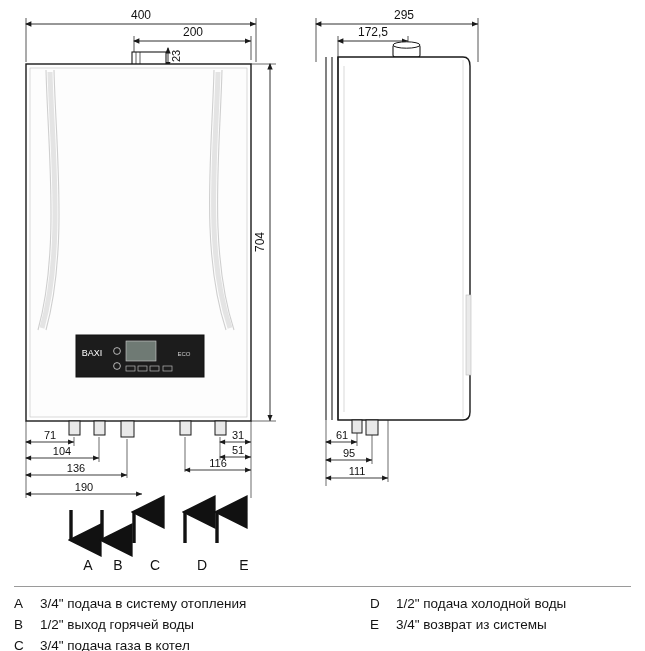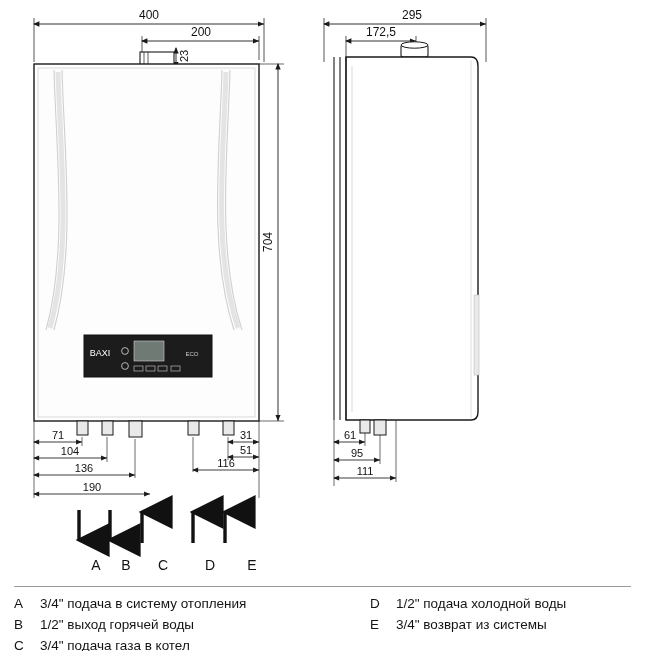--- a/index.html
+++ b/index.html
@@ -4,21 +4,21 @@
 <style>
   html,body{margin:0;padding:0;}
   body{
     width:645px;height:651px;
     background:#ffffff;
     font-family:"Liberation Sans", sans-serif;
     color:#1a1a1a;
     position:relative;
     overflow:hidden;
   }
-  .stage{position:absolute;left:16px;top:0;width:570px;height:651px;}
+  .stage{position:absolute;left:8px;top:0;width:570px;height:651px;}
   svg{display:block;}
 
   .legend{
     position:absolute;
     left:0;top:586px;width:645px;
     font-size:13.5px;
     color:#141414;
   }
   .legend .sep{
     position:absolute;left:14px;top:0;width:617px;height:1px;background:#9a9a9a;

